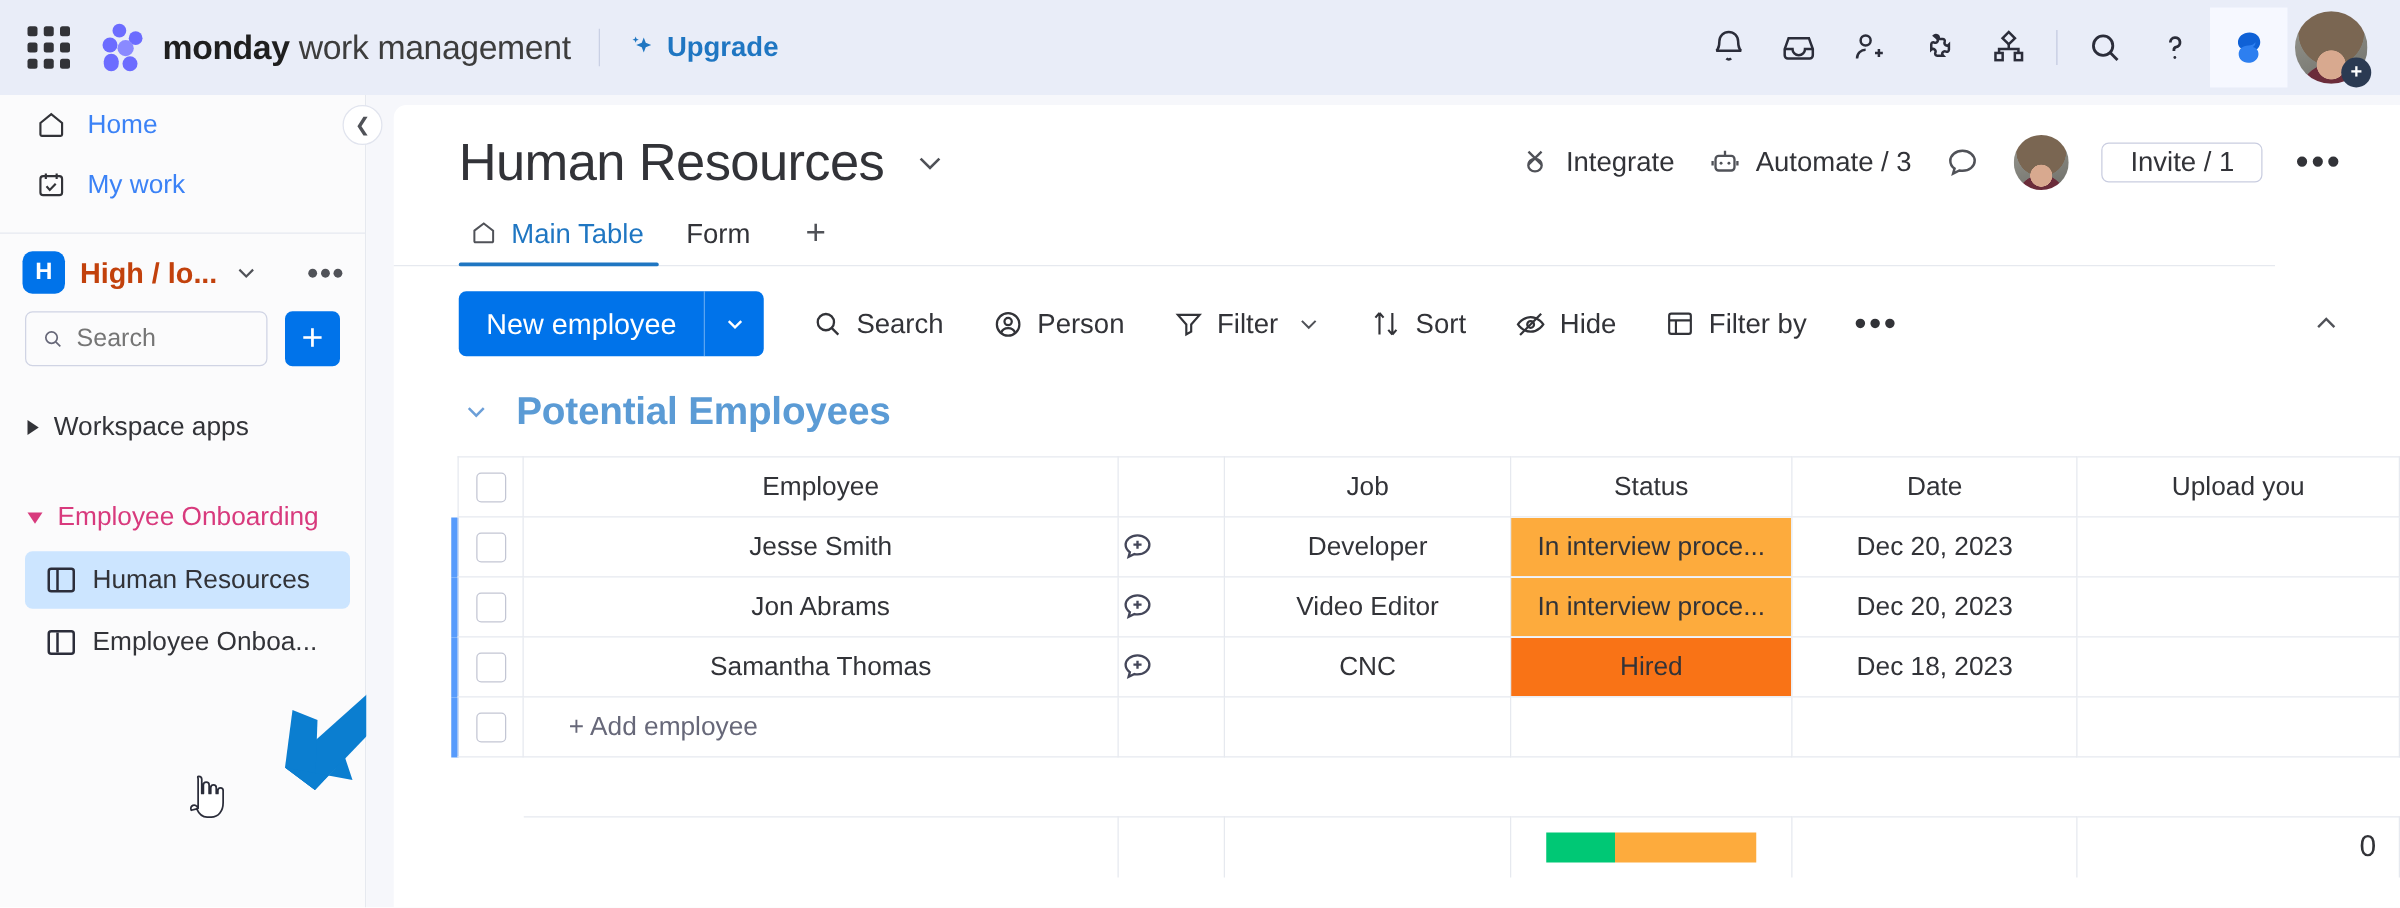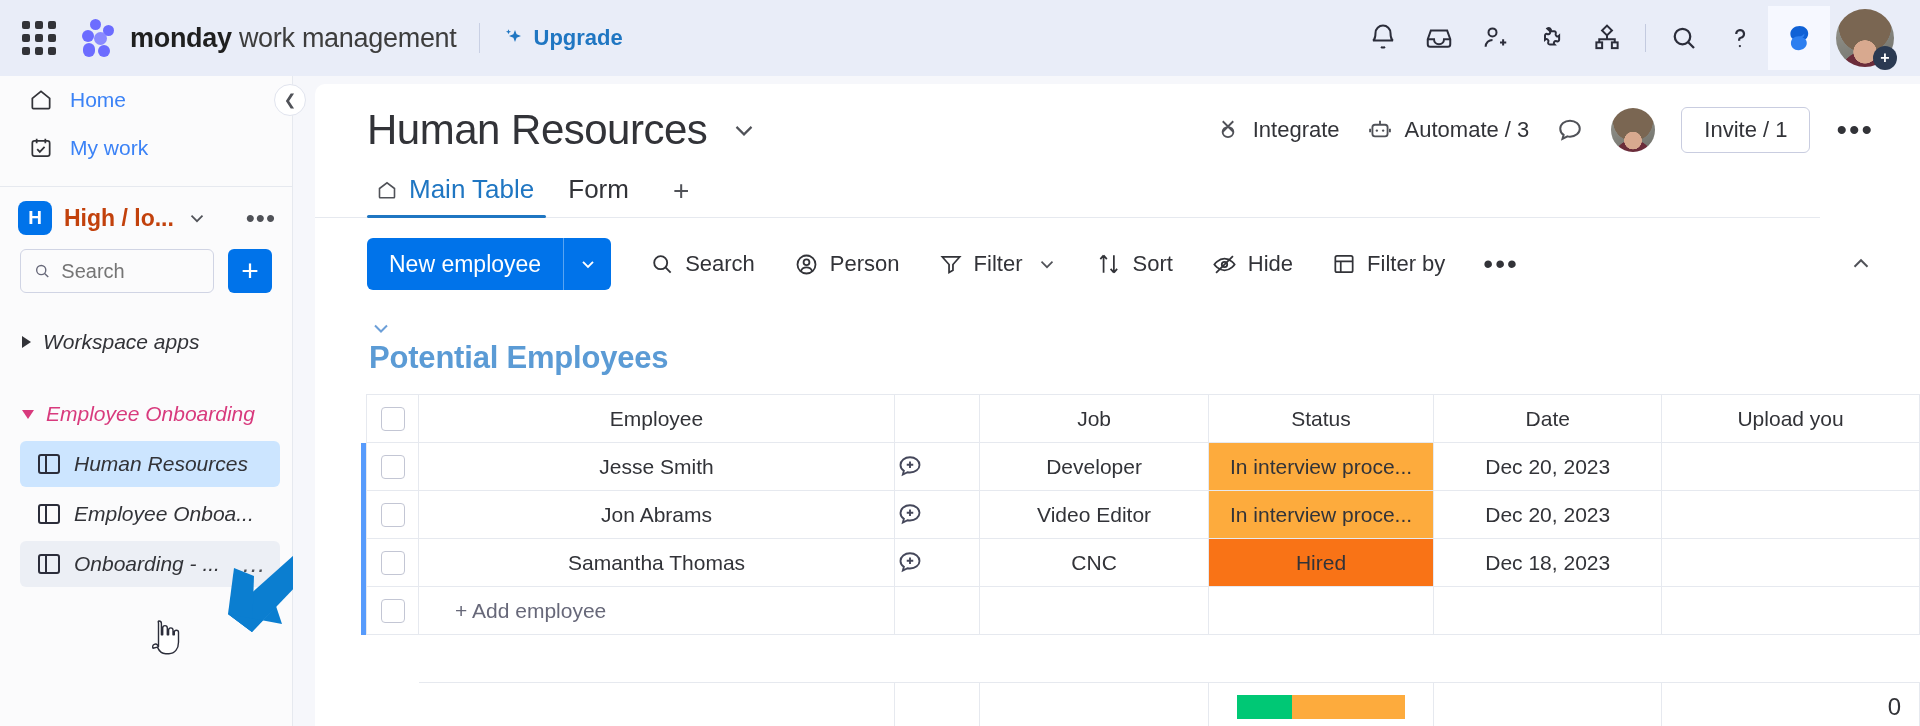--- a/index.html
+++ b/index.html
@@ -67,21 +67,21 @@
   .ws-caret, .ws-dots { color: #505258; cursor: pointer; }
   .ws-dots { margin-left: auto; font-size: 26px; letter-spacing: 1px; }
   .search-row { display: flex; align-items: center; gap: 14px; padding: 0 20px; }
   .sb-search { flex: 1; height: 44px; border: 1px solid #d0d4e4; border-radius: 6px;
                display: flex; align-items: center; gap: 10px; padding: 0 12px; cursor: text; }
   .sb-search input { border: none; outline: none; background: transparent;
                      font-size: 20px; color: #676879; font-family: inherit; width: 100%; }
   .sb-add { width: 44px; height: 44px; border-radius: 6px; background: #0073ea; color: #fff;
             display: flex; align-items: center; justify-content: center; font-size: 30px;
             cursor: pointer; font-weight: 300; }
-  .tree { margin-top: 26px; font-style: italic; }
+  .tree { margin-top: 26px; }
   .tree-row { display: flex; align-items: center; gap: 12px; height: 46px;
               padding-left: 22px; font-size: 21px; cursor: pointer; }
   .tri { width: 0; height: 0; }
   .tri-right { border-left: 9px solid #323338; border-top: 6px solid transparent;
                border-bottom: 6px solid transparent; }
   .tri-down { border-top: 9px solid #d83a7d; border-left: 6px solid transparent;
               border-right: 6px solid transparent; }
   .tree-sub { display: flex; align-items: center; gap: 14px; height: 46px;
               margin: 4px 12px 0 20px; padding-left: 18px; border-radius: 6px;
               font-size: 21px; cursor: pointer; white-space: nowrap; }
@@ -110,28 +110,28 @@
               padding-right: 46px; }
   .bt-action { display: flex; align-items: center; gap: 11px; font-size: 22px;
                color: #323338; cursor: pointer; white-space: nowrap; }
   .bt-avatar { width: 44px; height: 44px; border-radius: 50%;
     background:
       radial-gradient(circle at 50% 74%, #d8a98f 0 22%, transparent 23%),
       radial-gradient(circle at 50% 116%, #6b2c3a 0 34%, transparent 35%),
       radial-gradient(circle at 50% 30%, #7a6652 0 52%, transparent 53%),
       linear-gradient(160deg, #9a9a92, #6f6f69);
     cursor: pointer; }
-  .invite-btn { border: 1px solid #c9cde0; border-radius: 6px; height: 46px;
+  .invite-btn { border: 1px solid #c9cde0; border-radius: 6px; height: 32px;
                 display: flex; align-items: center; padding: 0 22px; font-size: 22px;
                 cursor: pointer; }
   .more-dots { font-size: 30px; color: #323338; letter-spacing: 2px; cursor: pointer; }
 
   .tabs { display: flex; align-items: flex-end; gap: 0; padding-left: 52px;
           margin-top: 14px; border-bottom: 1px solid #e6e9ef; width: 1505px; }
-  .tab { display: flex; align-items: center; gap: 10px; font-size: 26px; padding: 6px 26px 12px 8px;
+  .tab { display: flex; align-items: flex-start; gap: 10px; font-size: 22px; padding: 6px 26px 12px 8px;
          color: #323338; cursor: pointer; position: relative; }
   .tab.active { color: #1f76c2; font-weight: 400; }
   .tab.active::after { content: ""; position: absolute; left: 0; right: 14px; bottom: -1px;
                        height: 3px; background: #1f76c2; border-radius: 2px; }
   .tab-plus { font-size: 28px; color: #505258; padding: 0 18px 10px 18px; cursor: pointer;
               font-weight: 300; }
 
   .toolbar { display: flex; align-items: center; gap: 0; padding-left: 52px; margin-top: 20px; }
   .new-btn { height: 52px; background: #0073ea; color: #fff; border-radius: 6px;
              display: flex; align-items: center; font-size: 23px; cursor: pointer;
@@ -139,21 +139,21 @@
   .new-btn .label { padding: 0 22px; }
   .new-btn .caret { width: 48px; height: 100%; display: flex; align-items: center;
                     justify-content: center; border-left: 1px solid rgba(255,255,255,.35);
                     font-size: 17px; }
   .tb-item { display: flex; align-items: center; gap: 10px; font-size: 22px; color: #323338;
              margin-left: 38px; cursor: pointer; white-space: nowrap; }
   .tb-caret { font-size: 15px; color: #505258; margin-left: 4px; }
   .toolbar-collapse { margin-left: auto; margin-right: 46px; color: #505258;
                       font-size: 20px; cursor: pointer; }
 
-  .group-row { display: flex; gap: 0; padding-left: 54px; margin-top: 26px; flex-direction: column; }
+  .group-row { display: flex; align-items: center; gap: 20px; padding-left: 54px; margin-top: 26px; }
   .group-caret { color: #6c9fd8; font-size: 22px; cursor: pointer; }
   .group-title { color: #5b9bd5; font-size: 31px; font-weight: 700; letter-spacing: -0.2px; }
 
   
   .table-wrap { margin-top: 18px; padding-left: 46px; position: relative; }
   .grid { border-collapse: collapse; table-layout: fixed; font-size: 21px; }
   .grid th, .grid td { border: 1px solid #e6e9ef; height: 48px; text-align: center;
                        color: #323338; font-weight: 400; padding: 0; }
   .grid th { background: #ffffff; }
   .col-accent { width: 6px !important; background: #579bfc; border: none !important; padding: 0; }
@@ -342,25 +342,20 @@
       <div class="tree-sub selected">
         <span class="board-icon"></span>
         <span>Human Resources</span>
       </div>
 
       <div class="tree-sub">
         <span class="board-icon"></span>
         <span>Employee Onboa...</span>
       </div>
 
-      <div class="tree-sub hovered">
-        <span class="board-icon"></span>
-        <span>Onboarding - ...</span>
-        <span class="sub-dots">...</span>
-      </div>
     </div>
 
     <svg class="arrow-blue" viewBox="0 0 130 110">
       <g fill="#0b7ed0">
         <path d="M124 6 L100 2 L6 86 L30 104 Z"></path>
         <path d="M6 86 L12 40 L32 48 L30 104 Z"></path>
         <path d="M6 86 L60 96 L54 78 L30 104 Z"></path>
       </g>
     </svg>
 

